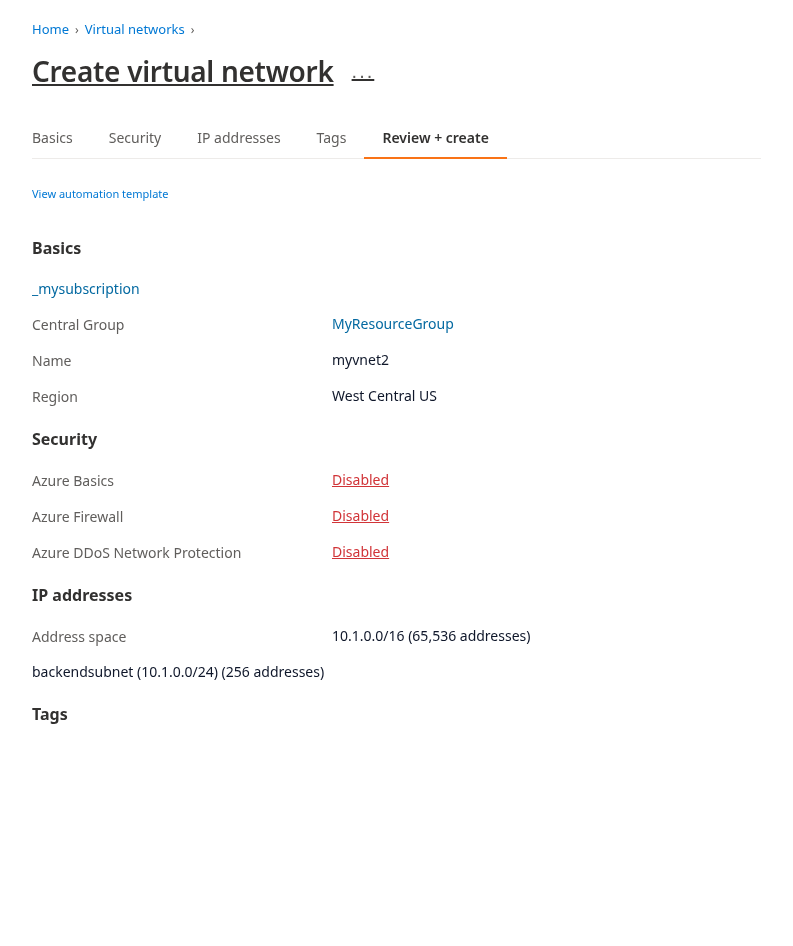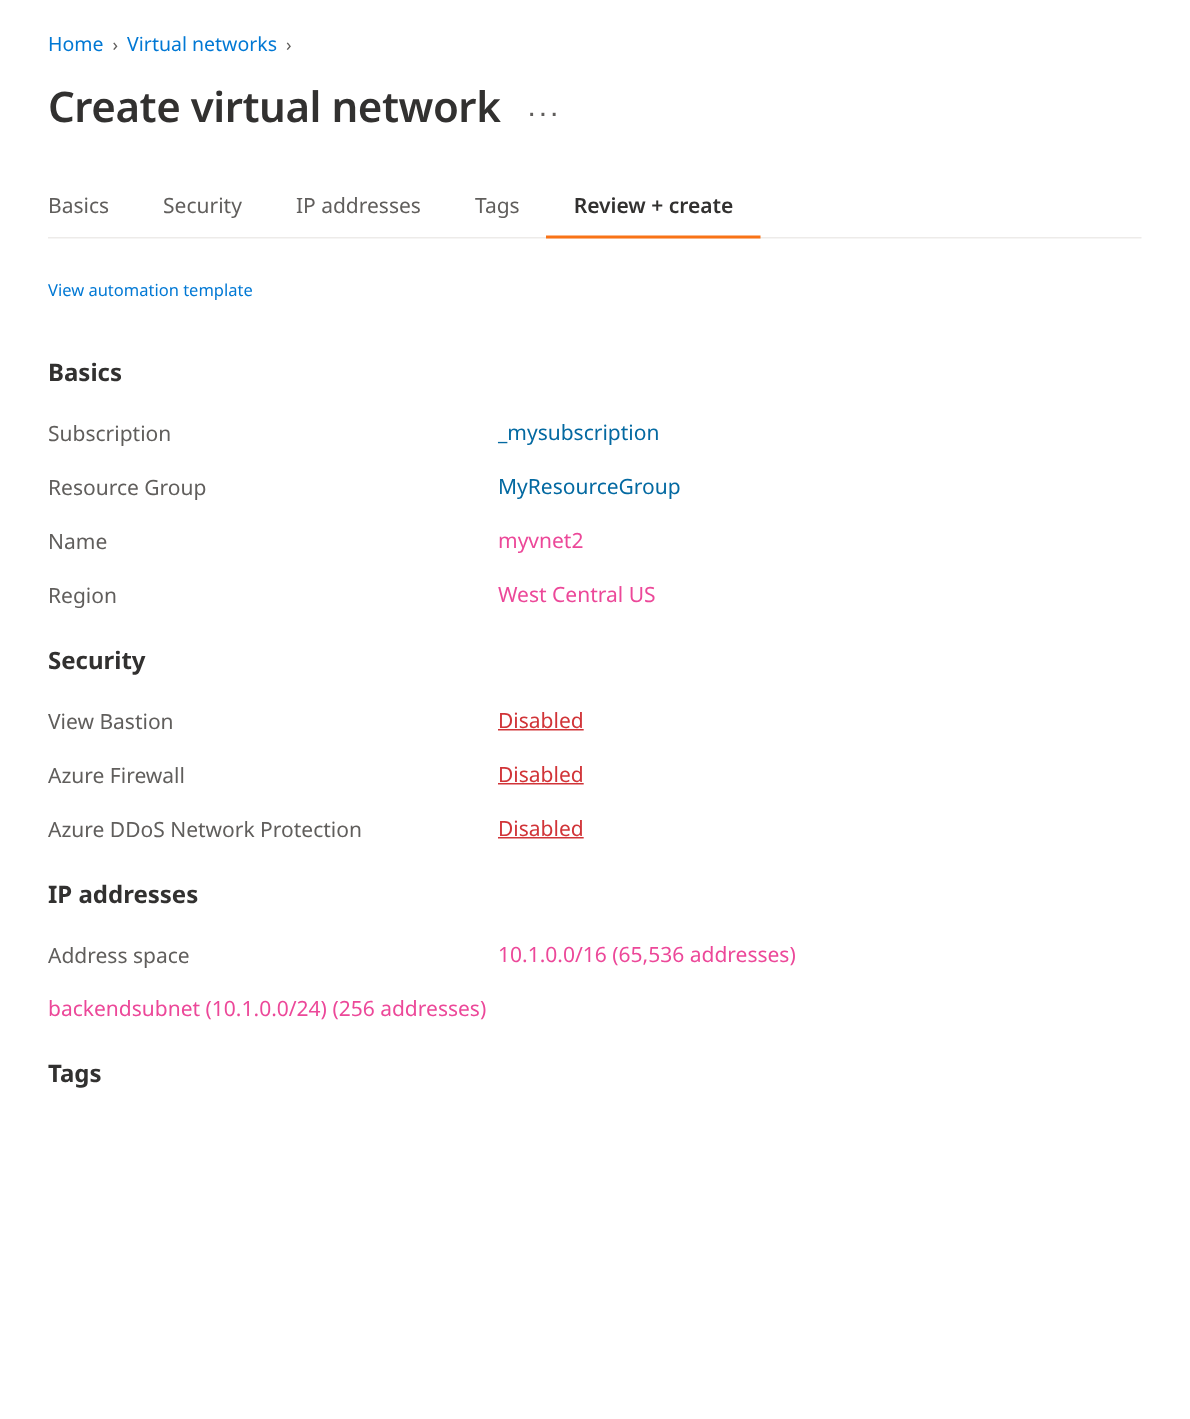--- a/index.html
+++ b/index.html
@@ -40,20 +40,21 @@
     .breadcrumb-separator {
       color: #605e5c;
       font-size: 12px;
     }
 
     .page-title-row {
       display: flex;
       align-items: center;
       gap: 12px;
       margin-bottom: 28px;
+      text-decoration: underline;
     }
 
     .page-title {
       font-size: 28px;
       font-weight: 600;
       color: #323130;
       letter-spacing: -0.3px;
     }
 
     .ellipsis-btn {
@@ -123,21 +124,21 @@
     .field-label {
       width: 300px;
       min-width: 300px;
       color: #605e5c;
       font-size: 14px;
       padding-top: 1px;
     }
 
     .field-value {
       flex: 1;
-      color: #ec4899;
+      color: #0f172a;
       font-size: 14px;
     }
 
     .field-value.blue {
       color: #0369a1;
     }
 
     .field-value.disabled-val {
       color: #d13438;
       text-decoration: underline;
@@ -181,43 +182,42 @@
   </div>
 
   
   <a class="automation-link">View automation template</a>
 
   
   <div class="section-block">
     <div class="section-title">Basics</div>
 
     <div class="field-row">
-      <span class="field-label">Subscription</span>
       <span class="field-value blue">_mysubscription</span>
     </div>
     <div class="field-row">
-      <span class="field-label">Resource Group</span>
+      <span class="field-label">Central Group</span>
       <span class="field-value blue">MyResourceGroup</span>
     </div>
     <div class="field-row">
       <span class="field-label">Name</span>
       <span class="field-value">myvnet2</span>
     </div>
     <div class="field-row">
       <span class="field-label">Region</span>
       <span class="field-value">West Central US</span>
     </div>
   </div>
 
   
   <div class="section-block section-divider">
     <div class="section-title">Security</div>
 
     <div class="field-row">
-      <span class="field-label">View Bastion</span>
+      <span class="field-label">Azure Basics</span>
       <span class="field-value disabled-val">Disabled</span>
     </div>
     <div class="field-row">
       <span class="field-label">Azure Firewall</span>
       <span class="field-value disabled-val">Disabled</span>
     </div>
     <div class="field-row">
       <span class="field-label">Azure DDoS Network Protection</span>
       <span class="field-value disabled-val">Disabled</span>
     </div>

